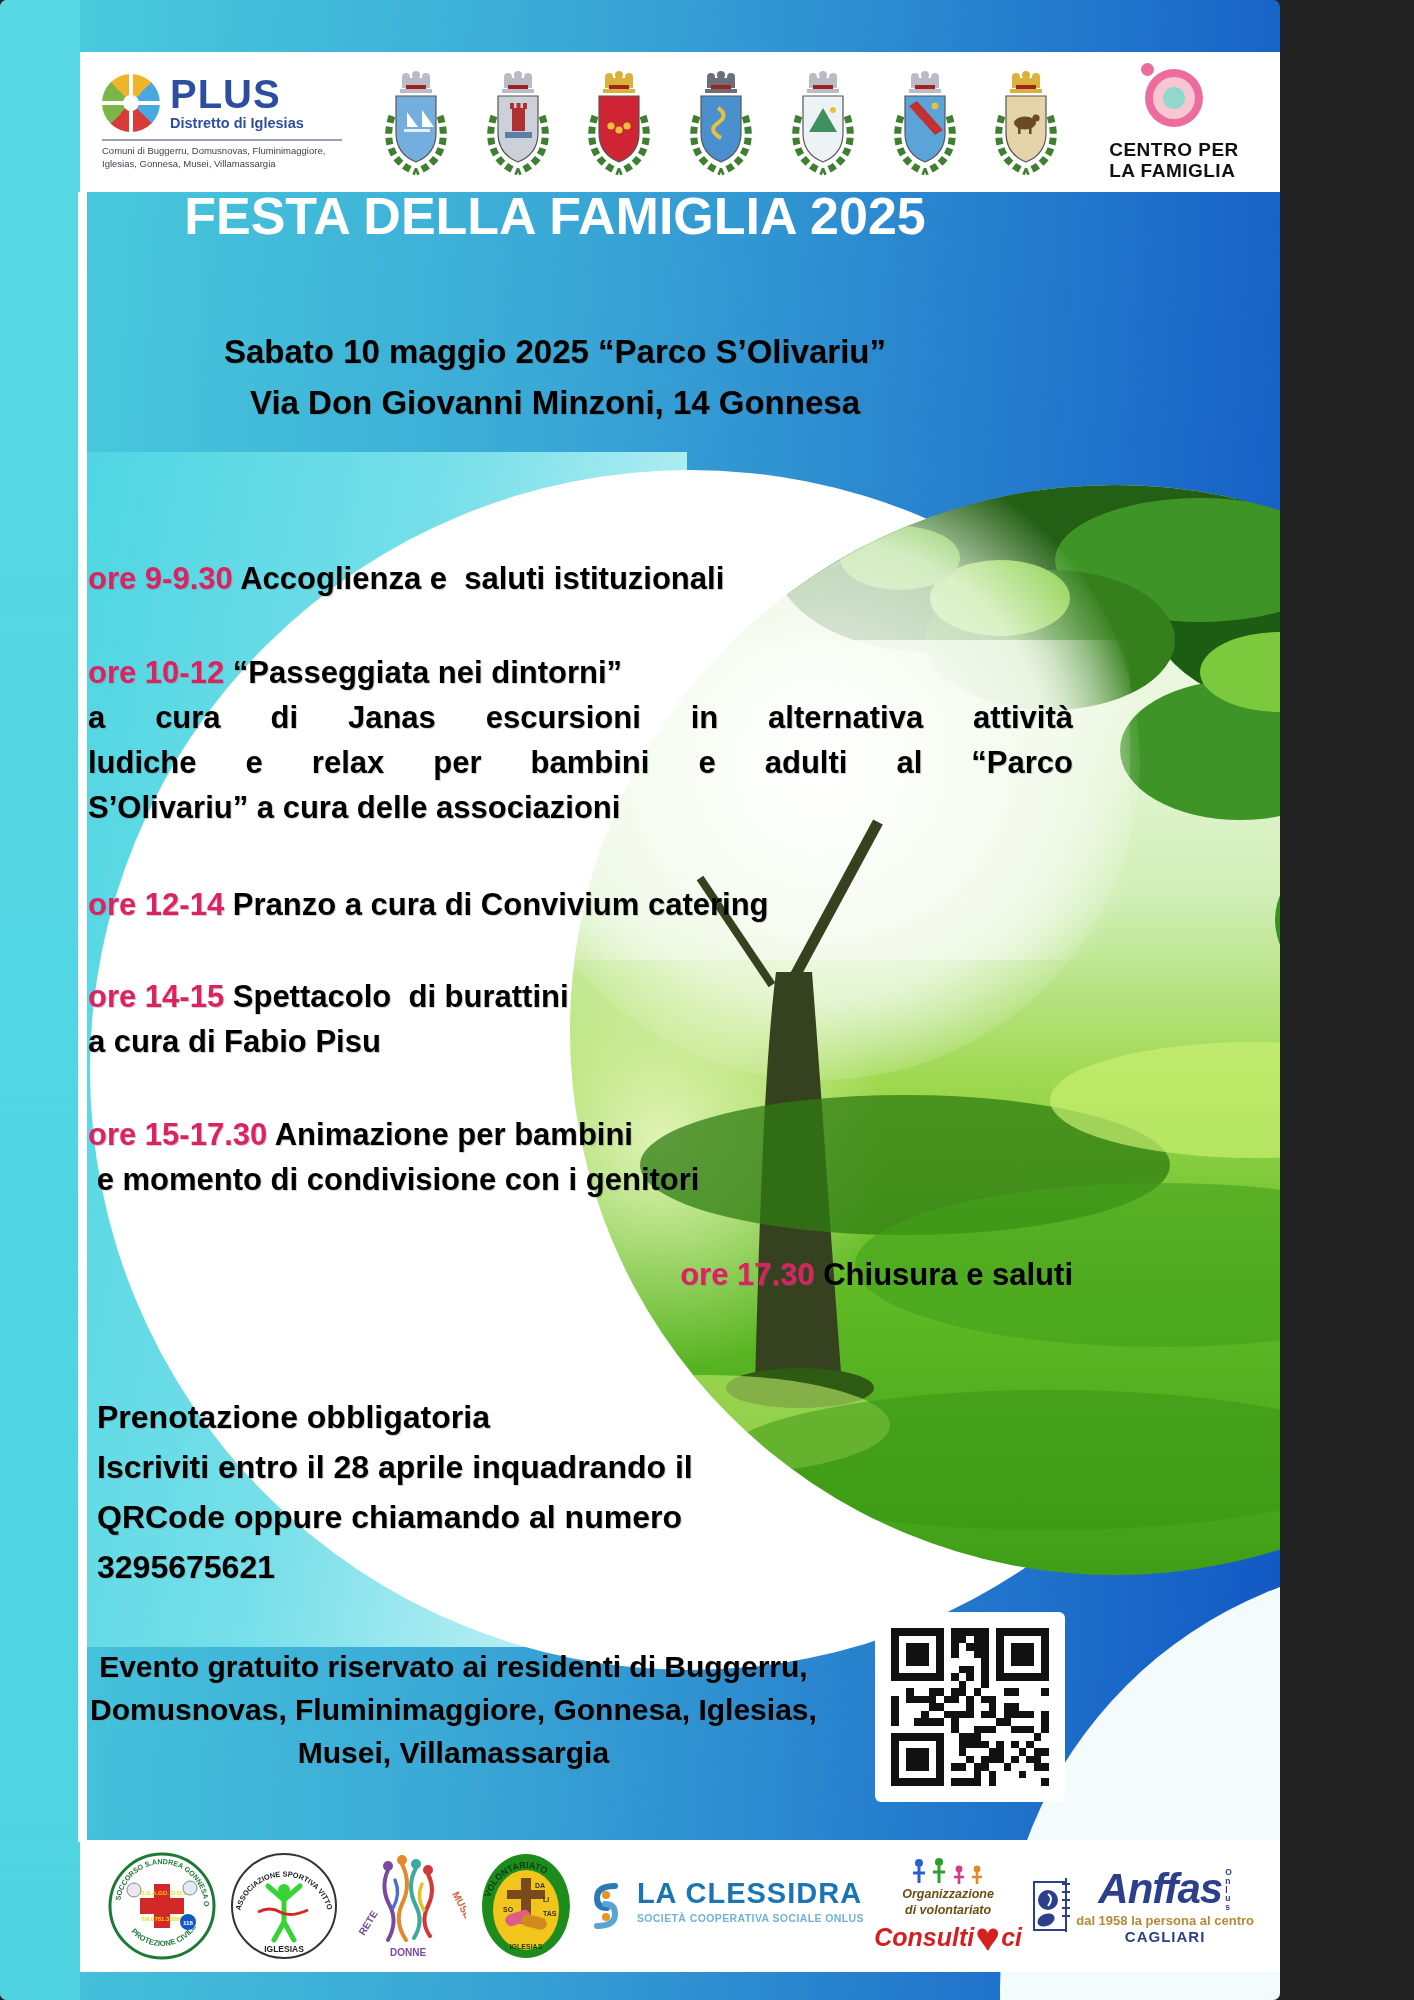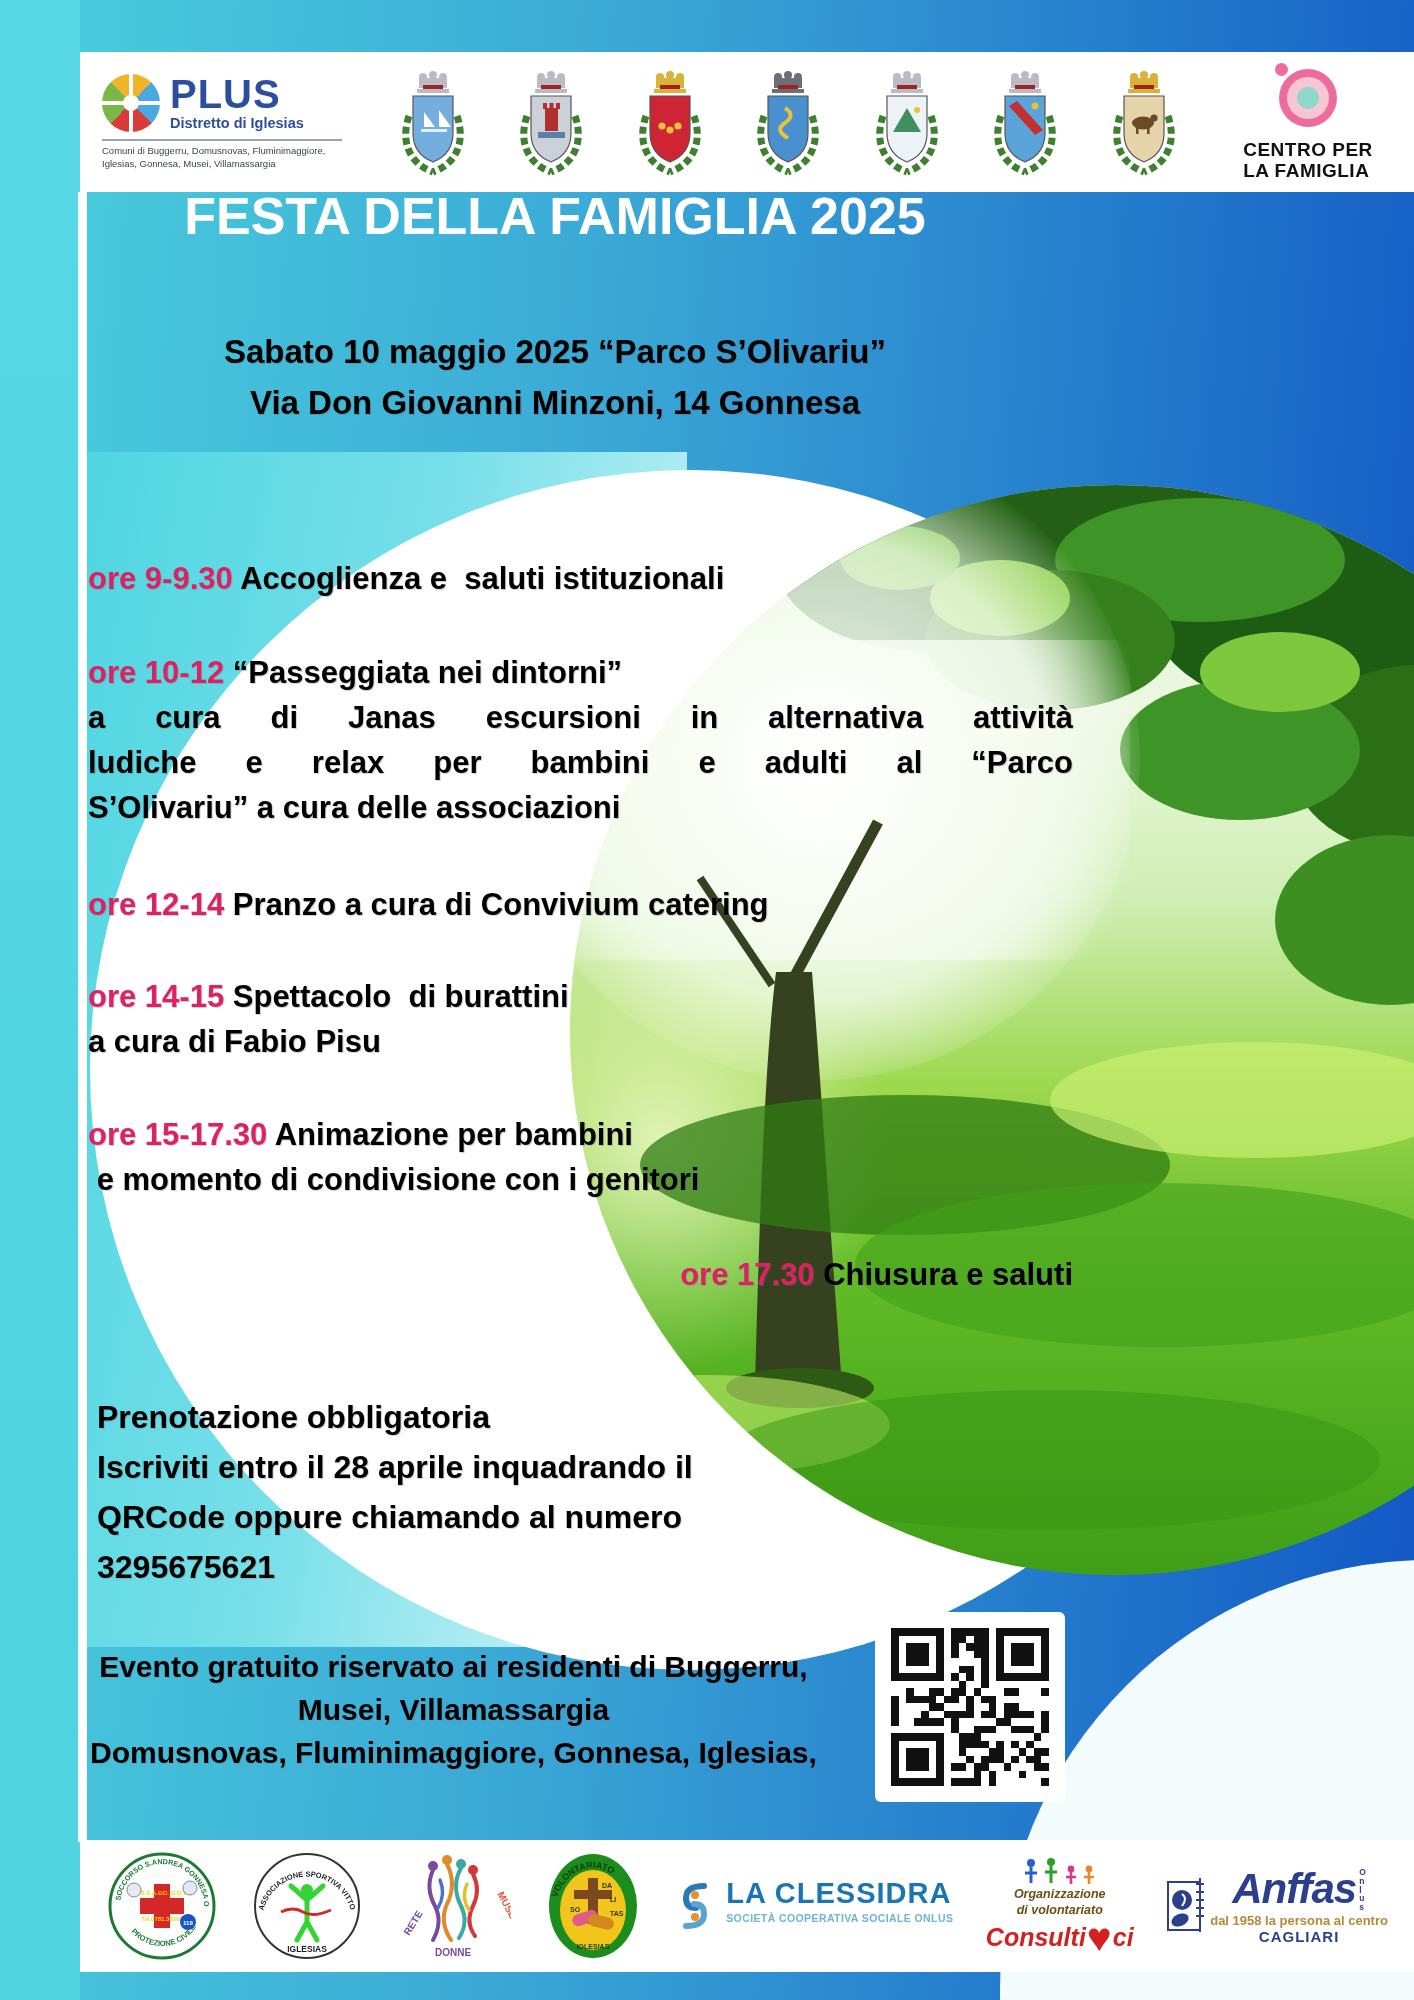--- a/index.html
+++ b/index.html
@@ -1,19 +1,20 @@
 <!DOCTYPE html>
 <html><head>
 <meta charset="utf-8">
 <style>
   html,body{margin:0;padding:0;background:#222;}
   .poster{
-    position:relative;width:1414px;height:2000px;overflow:hidden;
+    position:relative;width:1280px;height:2000px;overflow:hidden;
     font-family:"Liberation Sans",sans-serif;
     background:linear-gradient(94deg,#4bcfdd 0%,#3aa9d6 40%,#2f91d1 58%,#1156c4 100%);
+    border-radius:7px;
   }
   
   .left-strip{position:absolute;left:0;top:0;width:80px;height:2000px;background:linear-gradient(180deg,#57d8e4,#4fd3e1);z-index:6;}
   .pinstripe{position:absolute;left:78px;top:192px;width:9px;height:1650px;background:#ffffff;z-index:7;}
 
   
   .swoosh-br{position:absolute;left:1000px;top:1560px;width:860px;height:860px;border-radius:50%;background:#f3fbfd;z-index:1;}
   .cyan-crescent{position:absolute;left:87px;top:452px;width:600px;height:1195px;z-index:2;
     background:linear-gradient(100deg,#4fd6e2 0%,#76dfe9 45%,#b7eef3 80%,#e2f8fa 100%);}
   .white-circle{position:absolute;left:90px;top:470px;width:1200px;height:1200px;border-radius:50%;background:#ffffff;z-index:3;}
@@ -318,22 +319,22 @@
 
   <div class="booking">
     <div>Prenotazione obbligatoria</div>
     <div>Iscriviti entro il 28 aprile inquadrando il</div>
     <div>QRCode oppure chiamando al numero</div>
     <div>3295675621</div>
   </div>
 
   <div class="notice">
     <div>Evento gratuito riservato ai residenti di Buggerru,</div>
+    <div>Domusnovas, Fluminimaggiore, Gonnesa, Iglesias,</div>
     <div>Musei, Villamassargia</div>
-    <div>Domusnovas, Fluminimaggiore, Gonnesa, Iglesias,</div>
   </div>
 
   <div class="qr-box">
     <svg id="qrsvg" width="158" height="158" viewBox="0 0 21 21" shape-rendering="crispEdges">
         <rect x="0" y="0" width="21" height="21" fill="#fff"></rect>
         <rect x="0" y="0" width="1" height="1" fill="#111"></rect>
         <rect x="1" y="0" width="1" height="1" fill="#111"></rect>
         <rect x="2" y="0" width="1" height="1" fill="#111"></rect>
         <rect x="3" y="0" width="1" height="1" fill="#111"></rect>
         <rect x="4" y="0" width="1" height="1" fill="#111"></rect>

